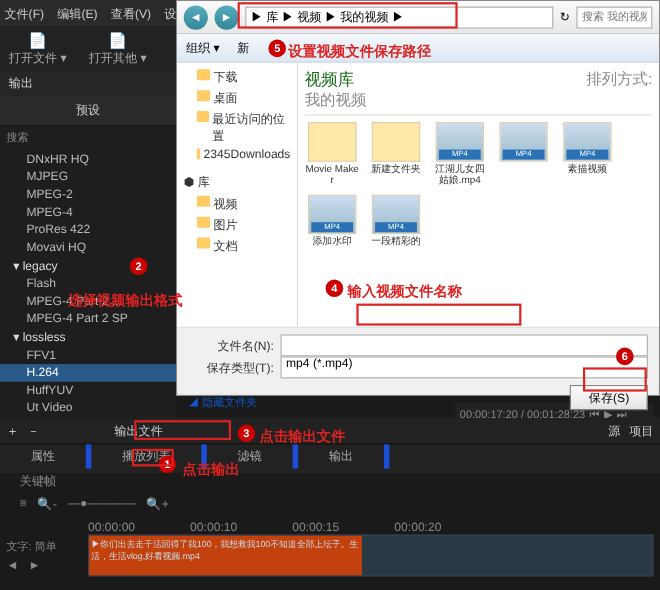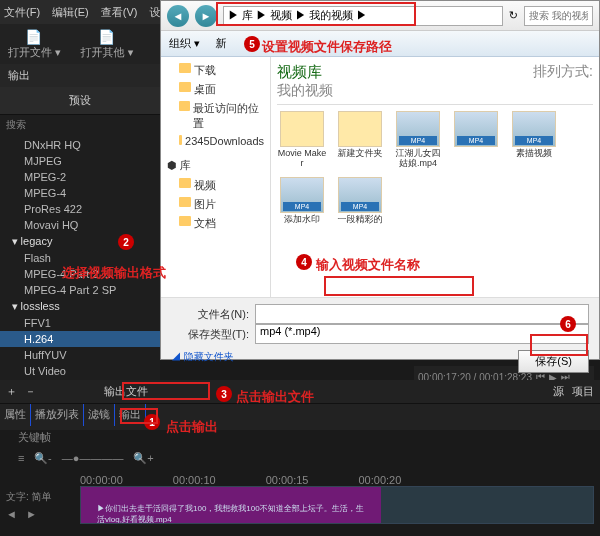--- a/index.html
+++ b/index.html
@@ -38,31 +38,31 @@
 .files{display:flex;flex-wrap:wrap;gap:8px}
 .file{width:50px;text-align:center}
 .file .thumb{width:44px;height:36px;background:#ffe9a8;border:1px solid #dca;margin:0 auto 2px;position:relative}
 .file .thumb.mp4{background:linear-gradient(#cde,#9bc)}
 .file .thumb.mp4::after{content:"MP4";position:absolute;bottom:1px;left:2px;right:2px;background:#2a72b5;color:#fff;font-size:7px;padding:1px}
 .file .fname{font-size:9px;color:#333;line-height:1.1;word-break:break-all}
 .dlg-bottom{padding:6px 10px;border-top:1px solid #ddd;background:#f0f0f0}
 .dlg-row{display:flex;align-items:center;gap:6px;margin-bottom:0}
 .dlg-row label{width:78px;text-align:right;color:#333;font-size:11px}
 .dlg-row input,.dlg-row .sel{flex:1;height:20px;border:1px solid #aaa;background:#fff;padding:0 4px;font-size:11px}
-.dlg-foot{display:flex;justify-content:space-between;align-items:flex-start;padding:0 10px 6px 10px}
+.dlg-foot{display:flex;justify-content:space-between;align-items:flex-end;padding:0 10px 6px 10px}
 .dlg-btn{padding:3px 16px;background:linear-gradient(#fdfdfd,#e4e4e4);border:1px solid #888;color:#000;font-size:11px}
 .hide-link{color:#15c;font-size:10px;cursor:pointer}
 .mid{position:absolute;left:0;right:0;top:380px;height:50px;background:#222}
 .mid-tools{display:flex;align-items:center;height:24px;padding:0 6px;gap:8px;border-bottom:1px solid #111}
 .mid-tabs{display:flex;height:22px}
-.mid-tabs span{padding:3px 4px;color:#aaa;border-right:1px solid #1d4ed8;cursor:pointer}
+.mid-tabs span{padding:3px 28px;color:#aaa;border-right:5px solid #1d4ed8;cursor:pointer}
 .timeline{position:absolute;left:0;right:0;top:430px;bottom:0;background:#1a1a1a}
 .tl-row{display:flex;align-items:flex-start;height:22px;padding:0 18px;gap:10px;color:#888;font-size:10px}
 .tl-track{position:absolute;left:80px;right:6px;top:56px;height:38px;background:#2a3a44;border:1px solid #345}
-.tl-clip{position:absolute;left:0;top:0;bottom:0;width:300px;background:#701a75;font-size:8px;color:#cde;padding:16px;overflow:hidden}
+.tl-clip{position:absolute;left:0;top:0;bottom:0;width:248px;background:#c2410c;font-size:8px;color:#cde;padding:2px;overflow:hidden}
 .player{position:absolute;right:6px;top:366px;width:180px;height:22px;background:#222;display:flex;align-items:center;gap:4px;color:#888;font-size:9px;padding:0 4px}
 .player span{cursor:pointer;font-size:10px}
 </style>
 </head>
 <body>
 
 <div class="topbar">
   <span>文件(F)</span>
   <span>编辑(E)</span>
   <span>查看(V)</span>

